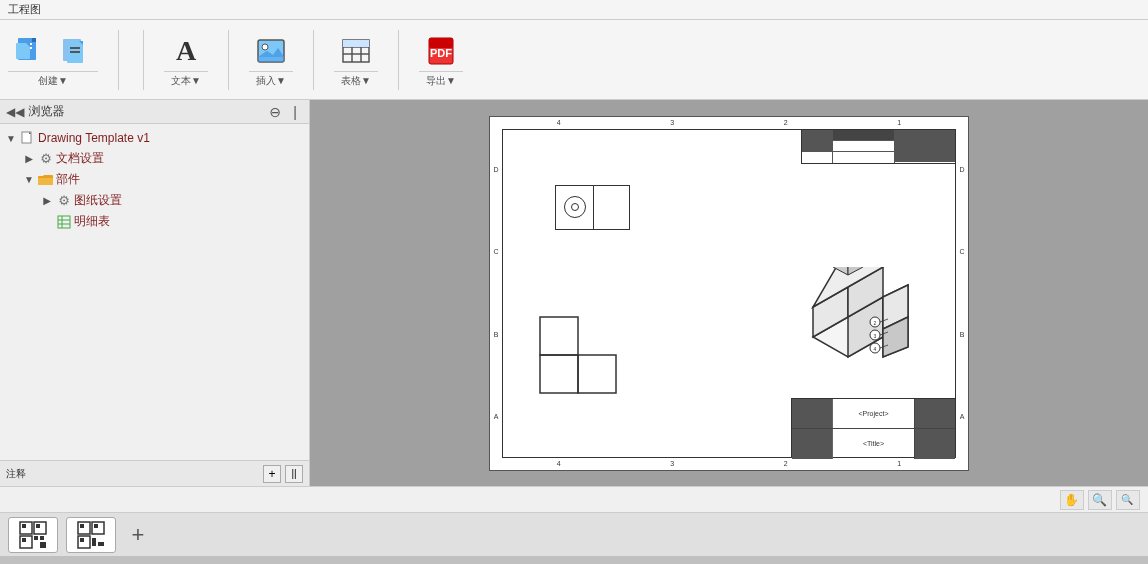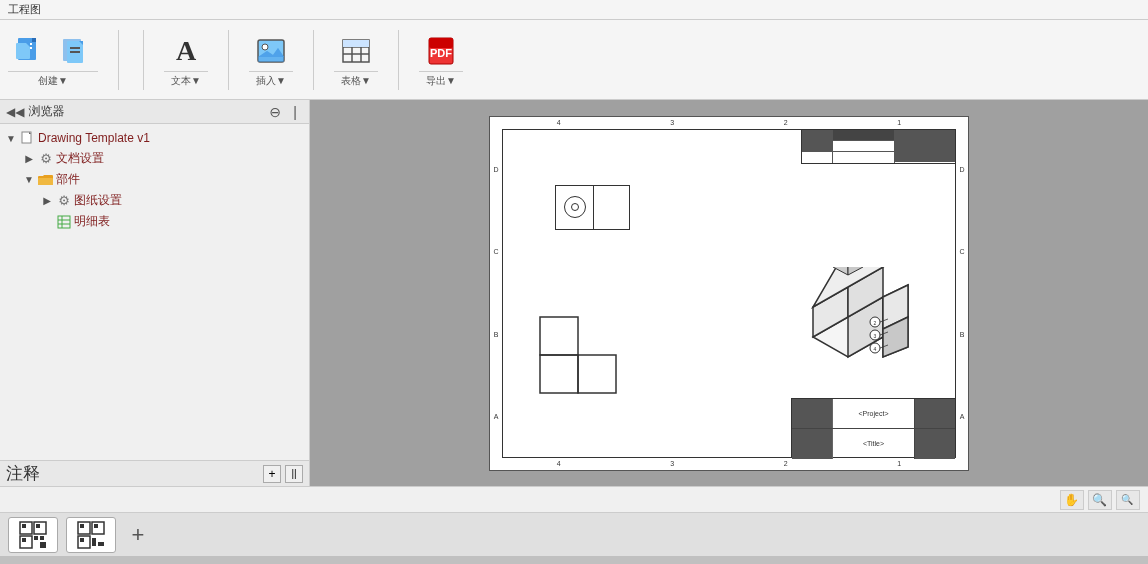--- a/index.html
+++ b/index.html
@@ -287,21 +287,21 @@
     .sidebar-notes {
       height: 26px;
       background: #e8e8e8;
       border-top: 1px solid #ccc;
       display: flex;
       align-items: center;
       padding: 0 6px;
       gap: 4px;
     }
     .notes-label {
-      font-size: 17px;
+      font-size: 10px;
       color: #333;
       flex: 1;
     }
     .notes-btn {
       width: 18px;
       height: 18px;
       border: 1px solid #aaa;
       background: #f0f0f0;
       display: flex;
       align-items: center;

